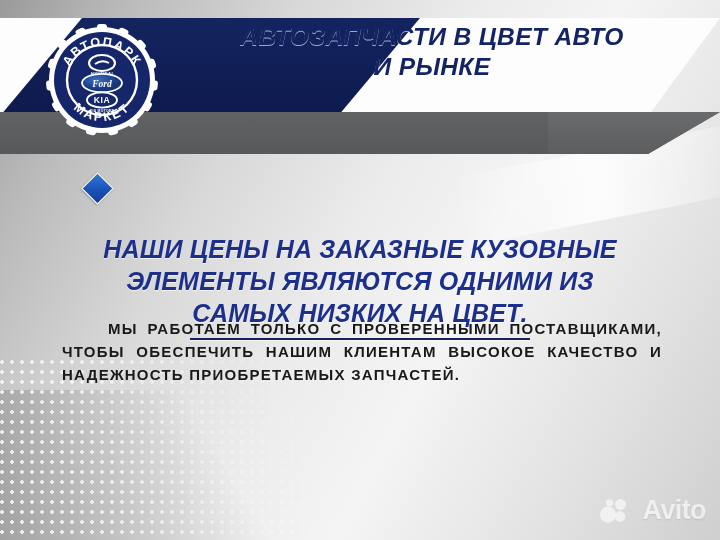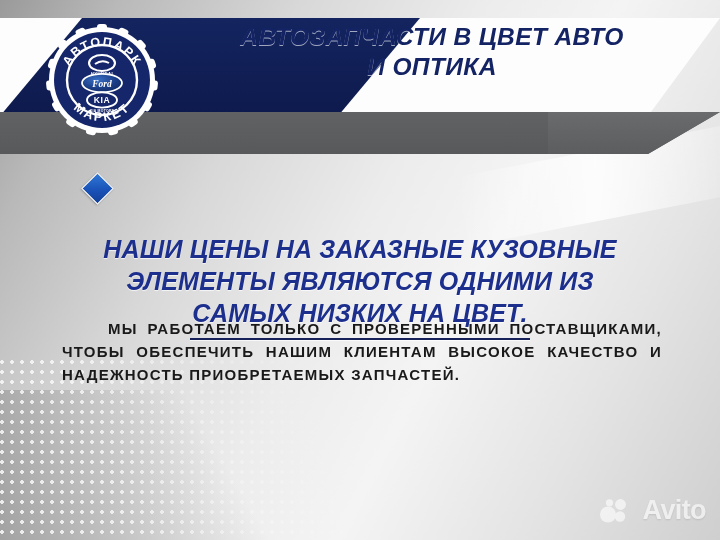--- a/index.html
+++ b/index.html
@@ -200,21 +200,21 @@
   <div class="dots"></div>
   <div class="streak"></div>
 
   <div class="header">
     <div class="hdr-white"></div>
     <div class="hdr-blue"></div>
     <div class="hdr-gray"></div>
     <div class="hdr-gray-shade"></div>
 
     <div class="hdr-title">АВТОЗАПЧАСТИ В ЦВЕТ АВТО
-И ОПТИКА</div>
+И РЫНКЕ</div>
 
     <div class="badge">
       <svg viewBox="0 0 112 112" width="112" height="112" aria-hidden="true">
         <defs>
           <path id="arcTop" d="M 20 58 A 36 36 0 0 1 92 58"></path>
           <path id="arcBot" d="M 17 58 A 39 39 0 0 0 95 58"></path>
           <radialGradient id="fordG" cx="38%" cy="32%" r="78%">
             <stop offset="0%" stop-color="#3a6fc4"></stop>
             <stop offset="60%" stop-color="#1b3d86"></stop>
             <stop offset="100%" stop-color="#102a60"></stop>

